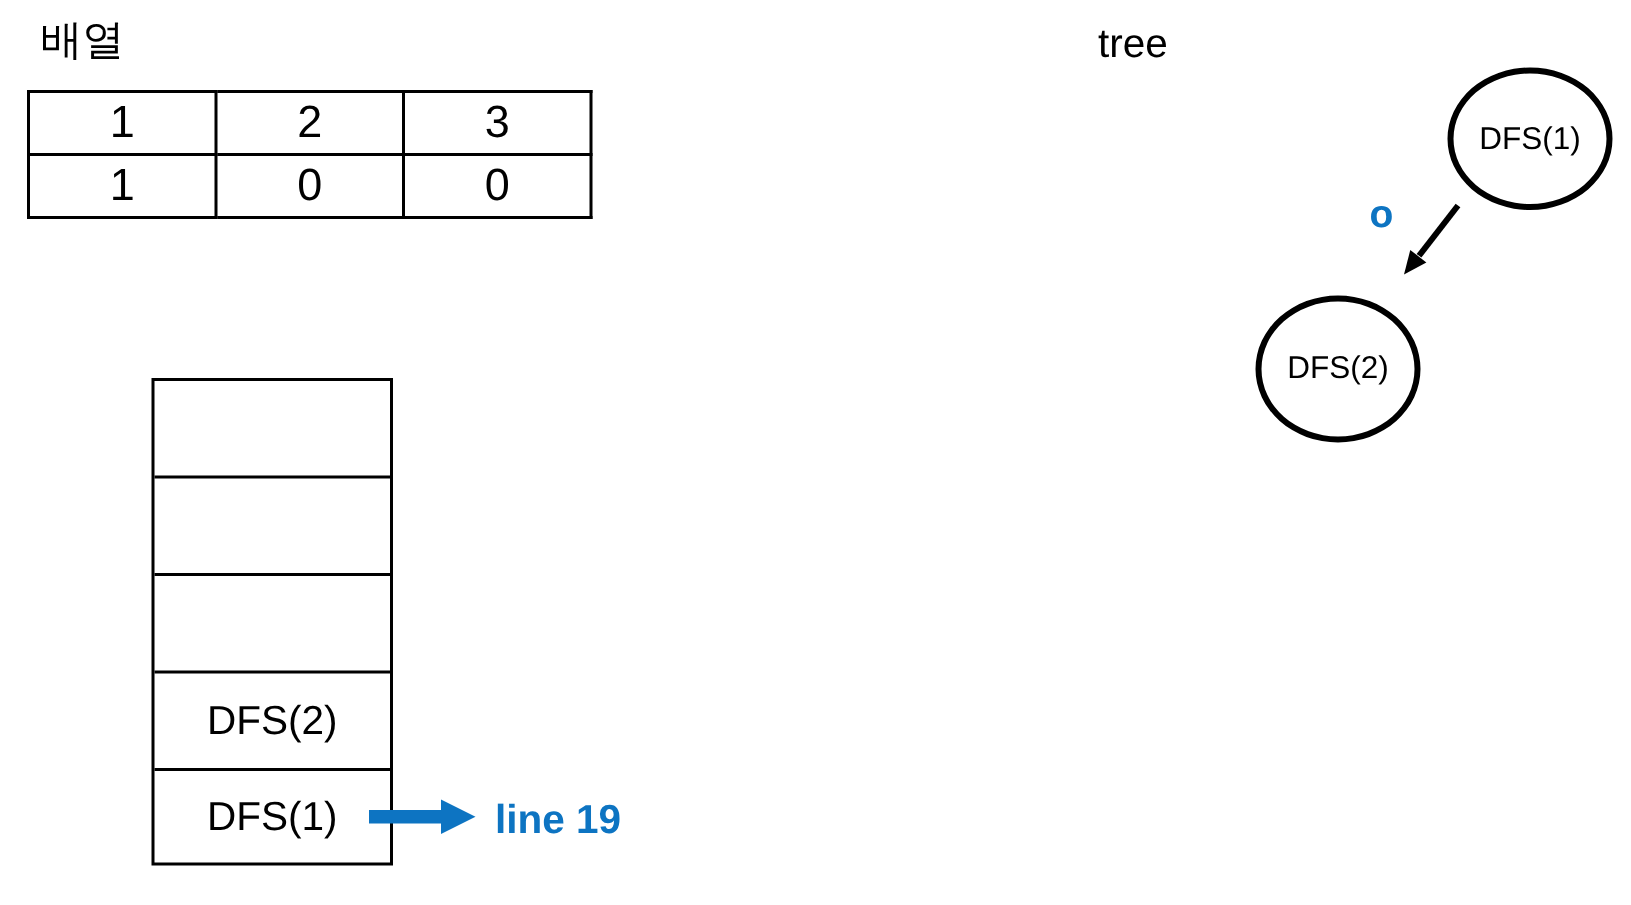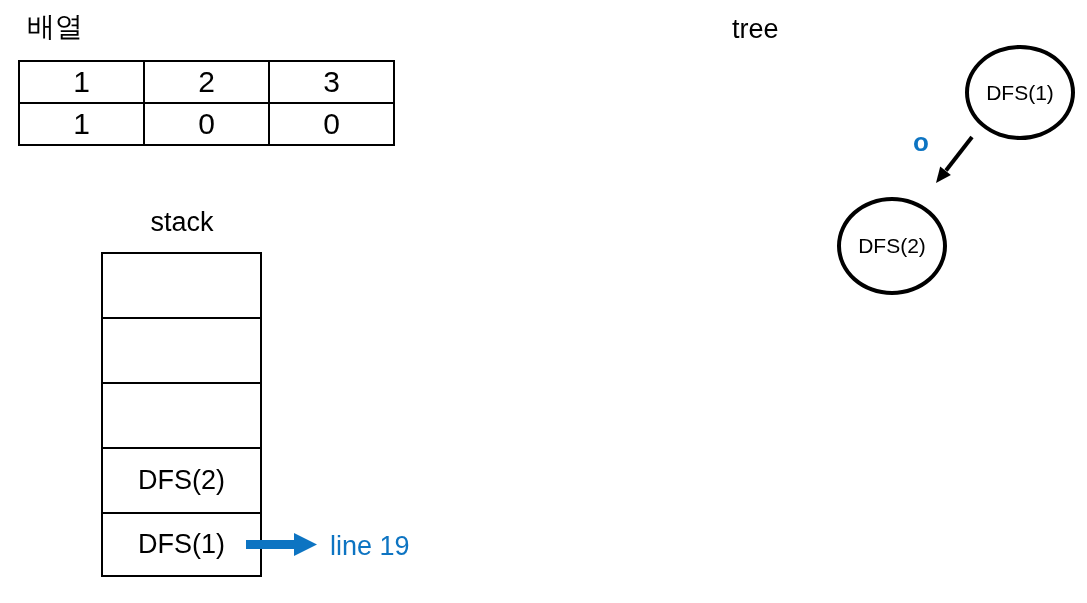--- a/index.html
+++ b/index.html
@@ -36,21 +36,21 @@
   }
   .stack-cell {
     height: 63px; border-bottom: 2px solid #000000;
     display: flex; align-items: center; justify-content: center;
     font-size: 27px;
   }
   .stack-cell:last-child { border-bottom: none; height: 61px; }
 
   .pointer-label {
     left: 330px; top: 531px;
-    font-size: 27px; font-weight: normal; color: var(--accent);
+    font-size: 27px; font-weight: bold; color: var(--accent);
   }
 
   
   .tree-title { left: 732px; top: 14px; font-size: 27px; }
   .tree-node {
     position: absolute;
     border: 4px solid #000000; border-radius: 50%;
     display: flex; align-items: center; justify-content: center;
     font-size: 21px; background: #ffffff;
   }
@@ -85,21 +85,20 @@
       <td>3</td>
     </tr>
     <tr>
       <td>1</td>
       <td>0</td>
       <td>0</td>
     </tr>
   </tbody>
     </table>
 
-  <div class="label stack-title">stack</div>
   <div class="stack">
     <div class="stack-cell"></div>
     <div class="stack-cell"></div>
     <div class="stack-cell"></div>
     <div class="stack-cell">DFS(2)</div>
     <div class="stack-cell">DFS(1)</div>
   </div>
   <div class="label pointer-label">line 19</div>
 
   <div class="label tree-title">tree</div>

